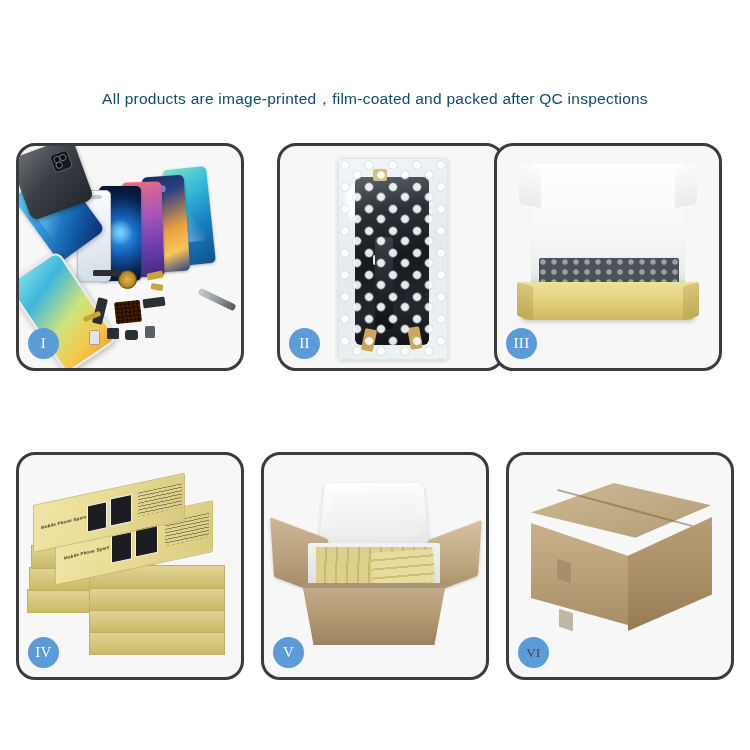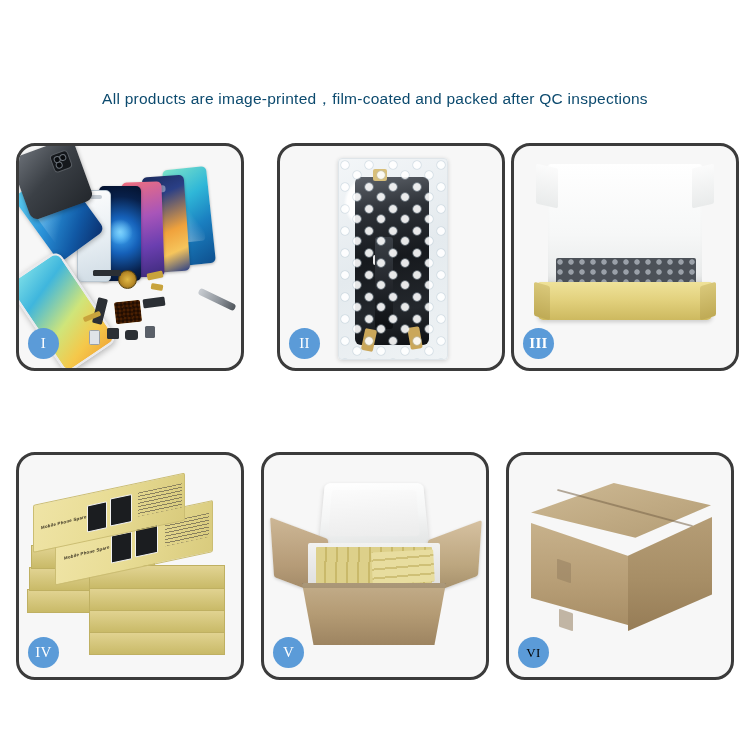--- a/index.html
+++ b/index.html
@@ -33,21 +33,21 @@
     position:absolute;
     width:228px;height:228px;
     background:#f7f7f7;
     border:3px solid #3b3b3b;
     border-radius:19px;
     box-sizing:border-box;
     overflow:hidden;
   }
   .p1{left:16px;top:143px;}
   .p2{left:261px;top:143px;margin-left:16px;}
-  .p3{left:511px;top:143px;font-weight:bold;}
+  .p3{left:494px;top:143px;}
   .p4{left:16px;top:452px;}
   .p5{left:261px;top:452px;}
   .p6{left:506px;top:452px;}
 
   .stage{position:absolute;left:0;top:0;width:222px;height:222px;}
 
   
   .badge{
     position:absolute;left:9px;bottom:9px;
     width:31px;height:31px;border-radius:50%;
@@ -377,17 +377,17 @@
       <div class="stage">
         <div class="carton6">
           <div class="c6top"></div>
           <div class="c6seam"></div>
           <div class="c6left"></div>
           <div class="c6right"></div>
           <div class="tape tape1"></div>
           <div class="tape tape2"></div>
         </div>
       </div>
-      <div class="badge wide" style="background: rgb(91, 155, 216); color: #000000;">VI</div>
+      <div class="badge wide" style="background: rgb(91, 155, 216); color: #404040;">VI</div>
     </div>
 
   </div>
 </div>
 
 </body></html>

